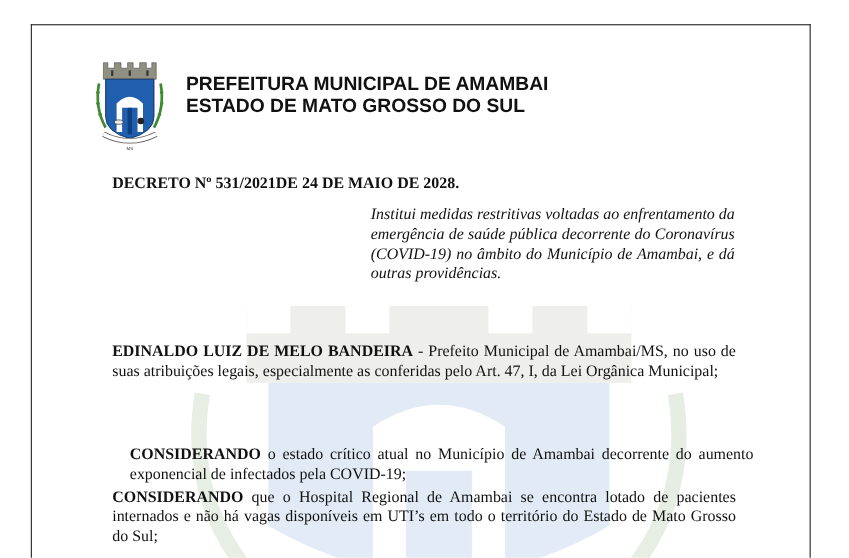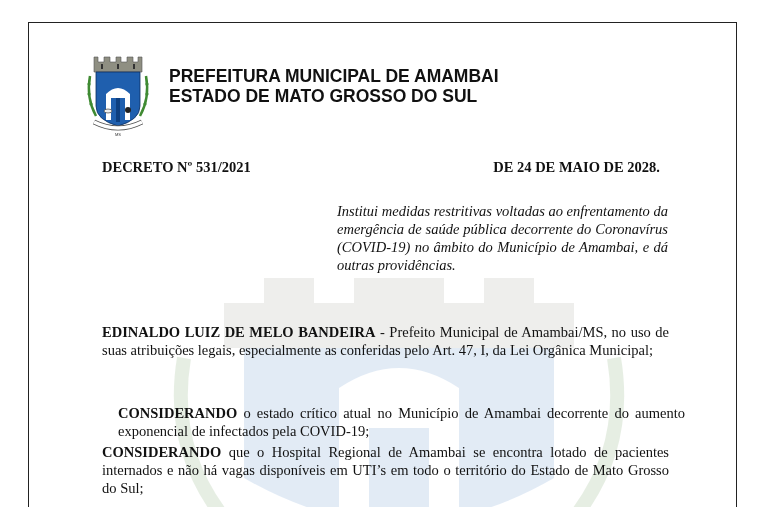--- a/index.html
+++ b/index.html
@@ -23,33 +23,33 @@
     }
     .header-lines {
       position: absolute; left: 140px; top: 43px;
       font-family: "Liberation Sans", sans-serif; font-weight: bold;
       font-size: 17.5px; line-height: 20px; color: #111;
     }
     .header-lines div { white-space: nowrap; }
     .decree-line {
       position: absolute; left: 73px; top: 136px; width: 558px;
       font-weight: bold; font-size: 14.5px;
-      display: flex; justify-content: space-between;
+      display: flex; 
     }
     .ementa {
-      position: absolute; left: 308px; top: 179px; width: 331px;
+      position: absolute; left: 308px; top: 163px; width: 331px;
       font-style: italic; font-size: 14.5px; line-height: 18px;
       text-align: justify; text-align-last: left;
     }
     .para {
       position: absolute; left: 73px; width: 567px;
       font-size: 14.5px; line-height: 18px; text-align: justify;
     }
     .para b { font-weight: bold; }
-    .p1 { top: 300px; }
+    .p1 { top: 288px; }
     .p2 { top: 381px; margin-left: 16px; }
     .p3 { top: 420px; }
   </style>
 </head>
 <body>
 
 <div class="page">
 
   <svg class="watermark" viewBox="0 0 470 260">
     <rect x="60" y="0" width="350" height="70" fill="#9a9a90"></rect>

